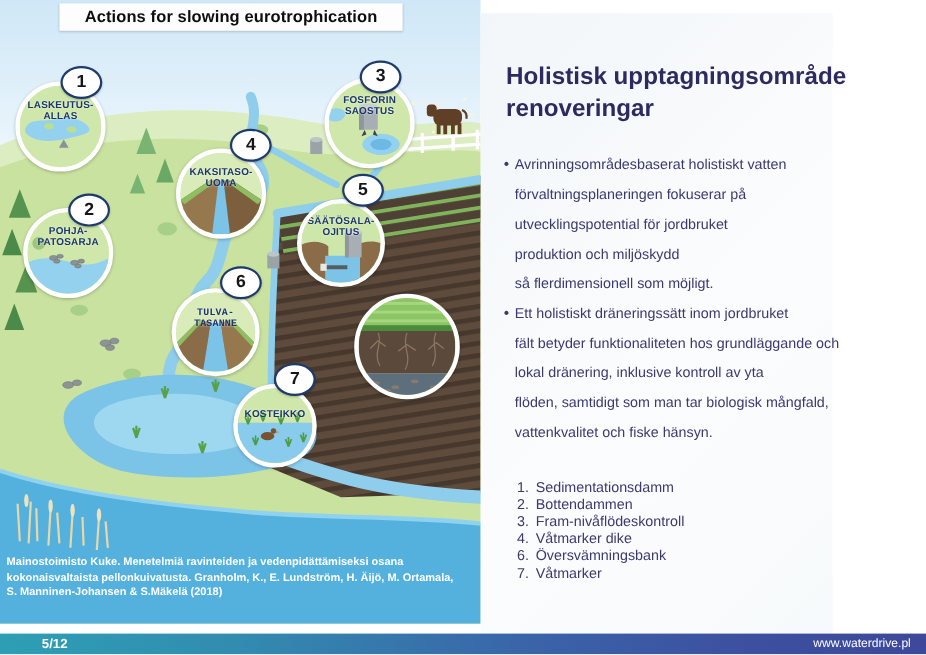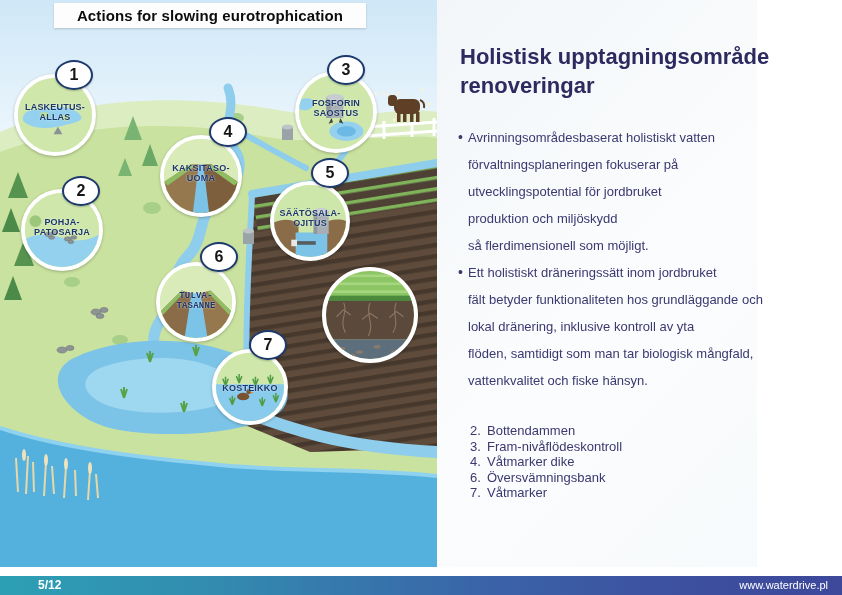--- a/index.html
+++ b/index.html
@@ -15,33 +15,33 @@
             background:#fdfdfd; box-shadow:0 1px 2px rgba(0,0,0,.18);
             display:flex; align-items:center; justify-content:center; }
   .banner span { font-size:15px; font-weight:800; color:#0d0d0d; letter-spacing:.1px; }
 
   .feature { position:absolute; left:0; top:0; }
   .bubble { position:absolute; border-radius:50%; border:4px solid #ffffff;
             box-shadow:0 1px 3px rgba(0,0,0,.25); overflow:hidden; background:#cfe7ab; }
   .bubble svg { position:absolute; left:0; top:0; width:100%; height:100%; display:block; }
   .bubble-label { position:absolute; left:0; width:100%; text-align:center;
                   font-size:9px; font-weight:800; color:#1c3668; line-height:1.15;
-                  letter-spacing:.2px; white-space:pre-line; text-shadow:0 0 2px rgba(255,255,255,.8);margin-top:12px; }
+                  letter-spacing:.2px; white-space:pre-line; text-shadow:0 0 2px rgba(255,255,255,.8); }
   .badge { position:absolute; width:38px; height:30px; background:#ffffff;
            border:2.5px solid #1d3a6d; border-radius:50%;
            display:flex; align-items:center; justify-content:center;
            font-size:16px; font-weight:800; color:#161616;
            box-shadow:0 1px 2px rgba(0,0,0,.25); z-index:5; }
 
   .credit { position:absolute; left:6px; top:505px; width:428px;
             color:#ffffff; font-size:10px; font-weight:700; line-height:1.35;
             white-space:pre-line; }
 
   
-  .panel { position:absolute; left:437px; top:0; width:320px; height:567px;
+  .panel { position:absolute; left:437px; top:12px; width:320px; height:567px;
            background:linear-gradient(135deg,#f2f6f9 0%,#fbfcfd 55%,#f7fafc 100%); }
   .page-title { position:absolute; left:23px; top:42px; width:370px;
                 font-size:22px; font-weight:800; color:#2e2a60; line-height:1.32;
                 white-space:pre-line; }
   .bullets { position:absolute; left:21px; top:124px; width:380px; }
   .bullet-item { display:flex; align-items:flex-start; }
   .bullet-marker { width:10px; font-size:14px; line-height:27px; color:#3c3870; flex:none; }
   .bullet-text { font-size:13px; color:#3c3870; line-height:27px; white-space:pre; }
   .legend { position:absolute; left:33px; top:423px; }
   .legend-row { font-size:13px; color:#3c3870; line-height:15.5px; white-space:nowrap; }
@@ -343,20 +343,23 @@
           <ellipse cx="18" cy="88" rx="4" ry="2"></ellipse>
             <ellipse cx="38" cy="92" rx="4" ry="2"></ellipse>
             <ellipse cx="58" cy="86" rx="4" ry="2"></ellipse>
           <ellipse cx="78" cy="92" rx="4" ry="2"></ellipse>
             <ellipse cx="90" cy="84" rx="3.5" ry="2"></ellipse>
             <ellipse cx="30" cy="96" rx="3.5" ry="2"></ellipse>
         </g>
       </svg>
     </div>
 
+    <div class="credit">Mainostoimisto Kuke. Menetelmiä ravinteiden ja vedenpidättämiseksi osana
+kokonaisvaltaista pellonkuivatusta. Granholm, K., E. Lundström, H. Äijö, M. Ortamala,
+S. Manninen-Johansen &amp; S.Mäkelä (2018)</div>
   </div>
 
   <div class="panel">
     <div class="page-title">Holistisk upptagningsområde
 renoveringar</div>
 
     <div class="bullets">
       <div class="bullet-item">
         <span class="bullet-marker">•</span>
         <span class="bullet-text">Avrinningsområdesbaserat holistiskt vatten
@@ -369,20 +372,21 @@
         <span class="bullet-marker">•</span>
         <span class="bullet-text">Ett holistiskt dräneringssätt inom jordbruket
 fält betyder funktionaliteten hos grundläggande och
 lokal dränering, inklusive kontroll av yta
 flöden, samtidigt som man tar biologisk mångfald,
 vattenkvalitet och fiske hänsyn.</span>
       </div>
     </div>
 
     <div class="legend">
+      <div class="legend-row"><span class="legend-num">1.</span><span>Sedimentationsdamm</span></div>
       <div class="legend-row"><span class="legend-num">2.</span><span>Bottendammen</span></div>
       <div class="legend-row"><span class="legend-num">3.</span><span>Fram-nivåflödeskontroll</span></div>
       <div class="legend-row"><span class="legend-num">4.</span><span>Våtmarker dike</span></div>
       <div class="legend-row"><span class="legend-num">6.</span><span>Översvämningsbank</span></div>
       <div class="legend-row"><span class="legend-num">7.</span><span>Våtmarker</span></div>
     </div>
   </div>
 
   <div class="footer-bar">
     <span class="slide-number">5/12</span>

